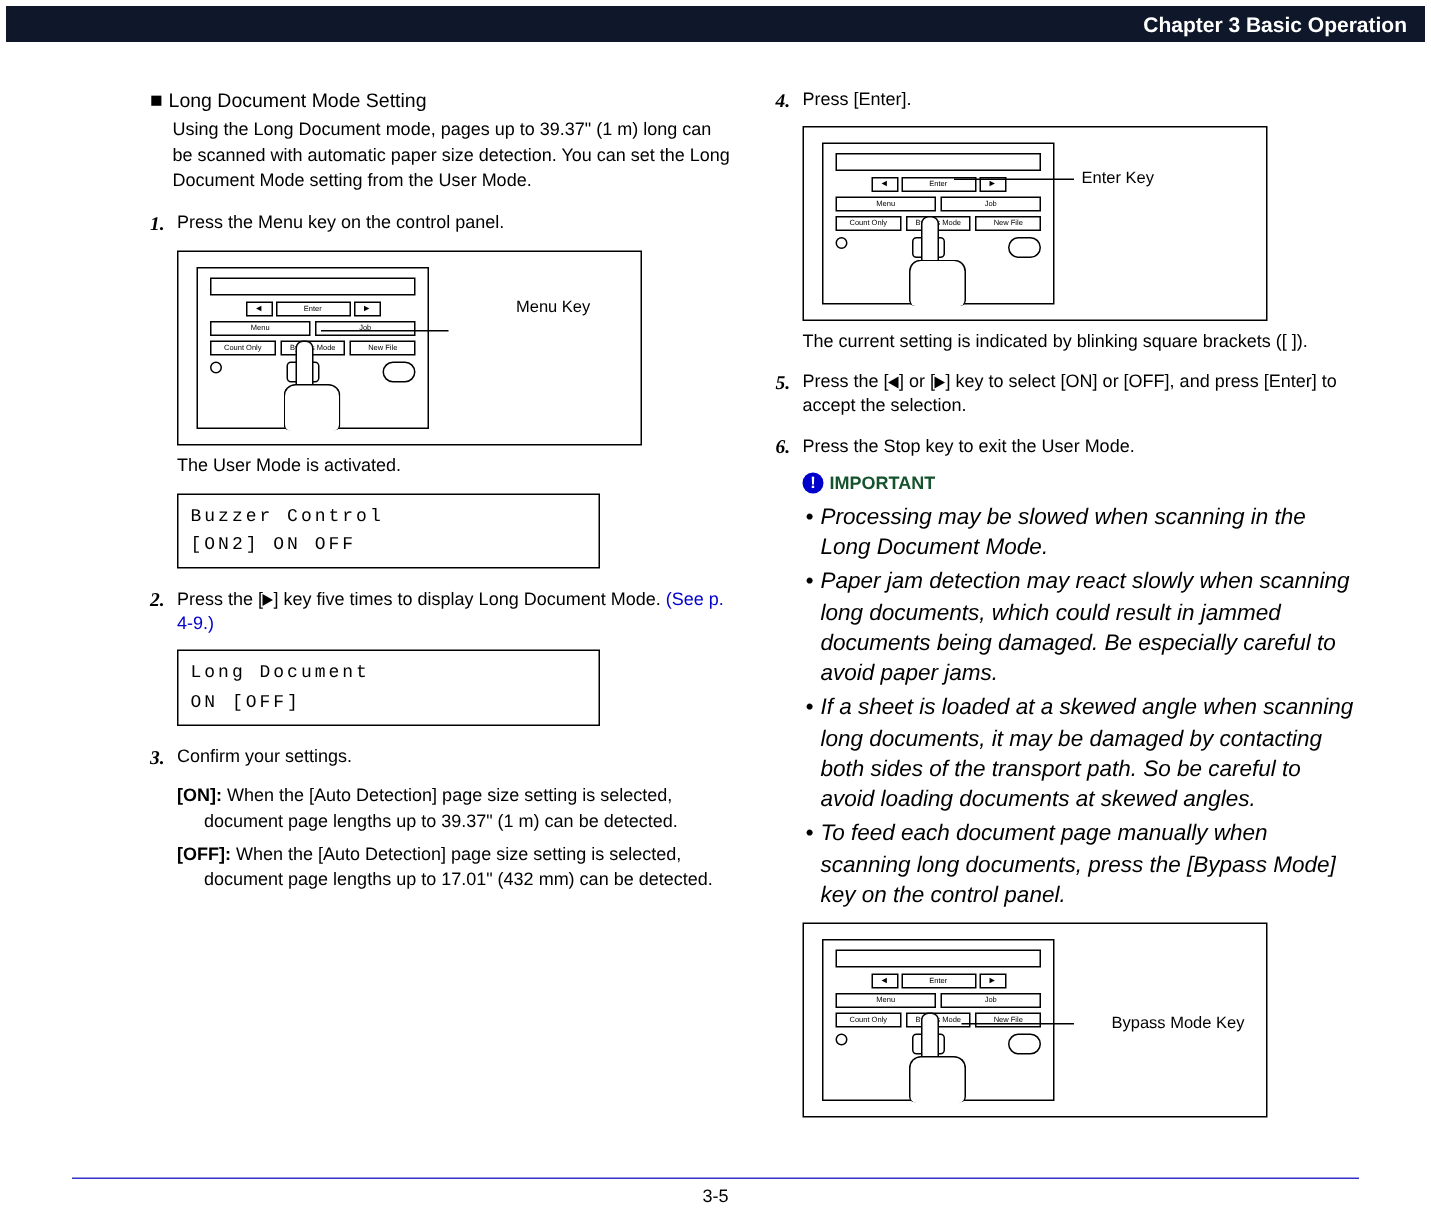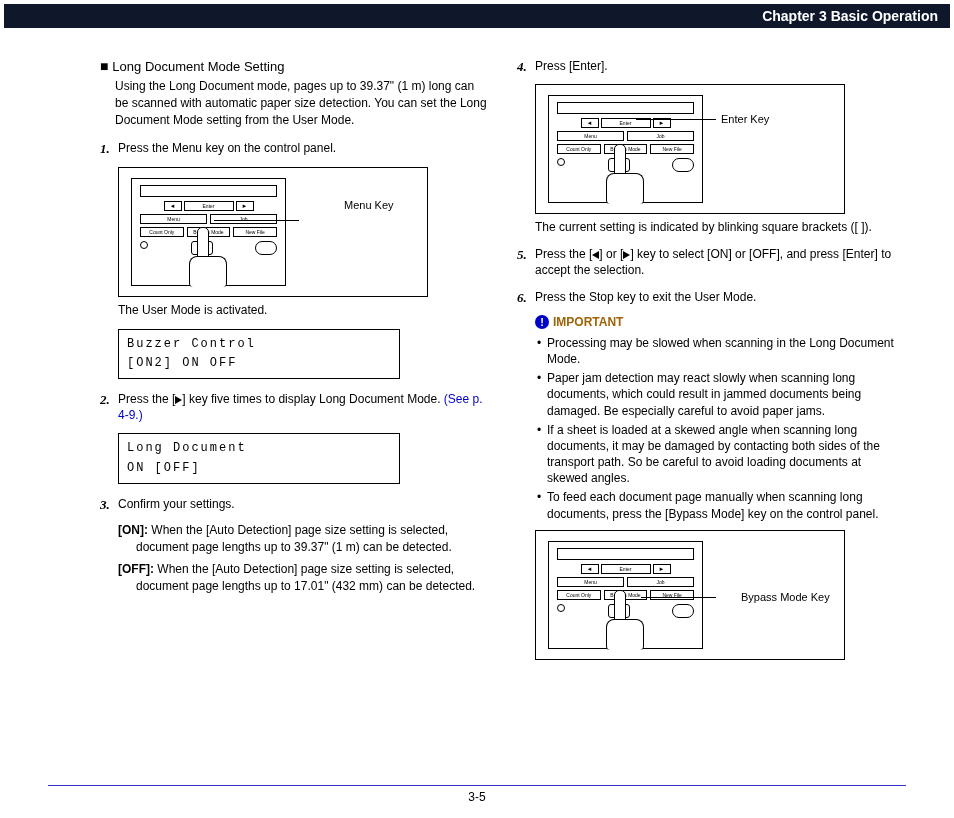--- a/index.html
+++ b/index.html
@@ -162,29 +162,30 @@
     background:#0000cc;
     border-radius:50%;
     color:#fff;
     font-weight:bold;
     font-size:11px;
     display:flex;
     align-items:center;
     justify-content:center;
   }
   .important-label {
-    color:#a16207;
+    color:#14532d;
     font-weight:bold;
     font-size:12px;
   }
   .important-list {
     list-style:none;
     margin-left:20px;
-    font-size:12px;
+    font-size:15px;
     line-height:1.35;
+    font-style:italic;
   }
   .important-list li {
     position:relative;
     padding-left:10px;
     margin-bottom:3px;
   }
   .important-list li::before{
     content:"•";
     position:absolute;
     left:0;

